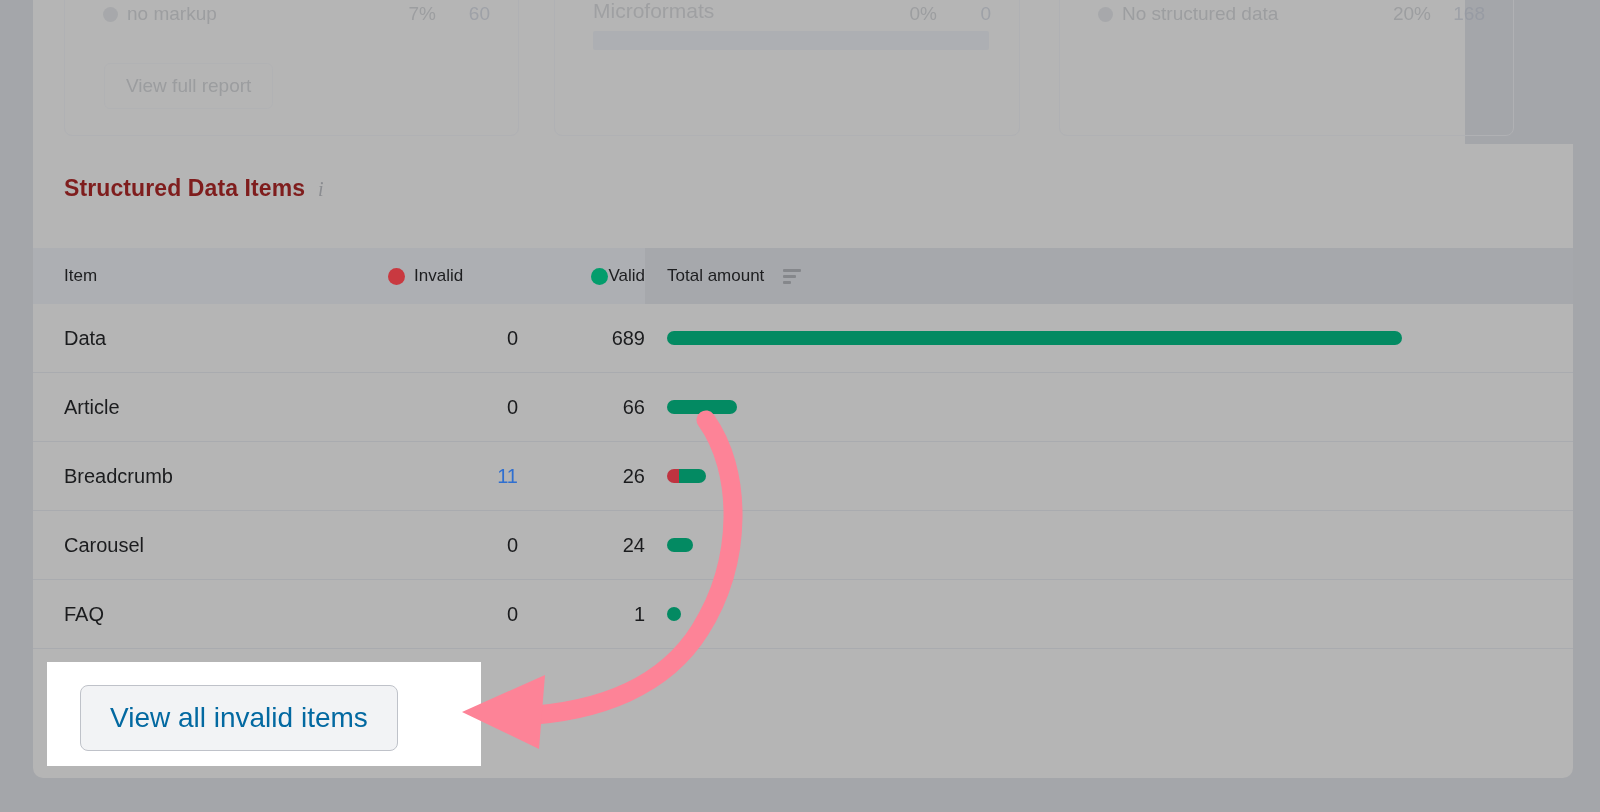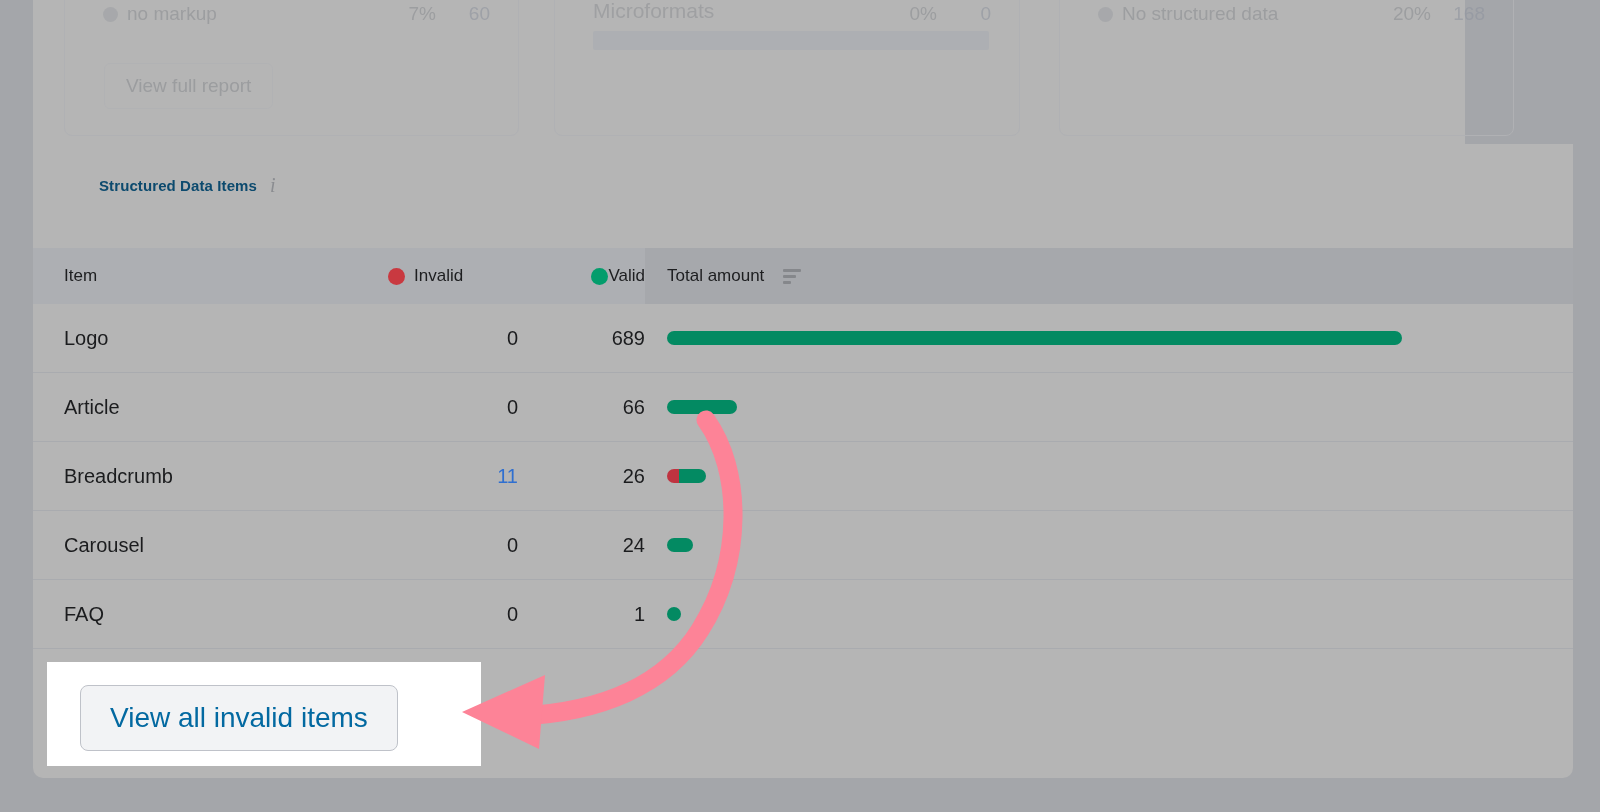--- a/index.html
+++ b/index.html
@@ -56,21 +56,21 @@
   .card {
     position: absolute; left: 33px; top: 144px; width: 1540px; height: 634px;
     background: #b5b5b5;
     border-bottom-left-radius: 10px; border-bottom-right-radius: 10px;
   }
   .section-head {
     position: absolute; left: 31px; top: 31px;
     display: flex; align-items: center; gap: 13px;
   }
   .section-title {
-    font-size: 15px; font-weight: bold; color: #0c4a6e; letter-spacing: .1px; margin-left: 35px;
+    font-size: 23px; font-weight: bold; color: #7f1d1d; letter-spacing: .1px;
   }
   .info-icon {
     font-style: italic; font-family: "Liberation Serif", serif;
     font-size: 20px; color: #8b8d91; line-height: 1;
   }
 
   
   .table { position: absolute; left: 0; top: 104px; width: 1540px; }
   .thead {
     display: flex; align-items: center; height: 56px;
@@ -189,21 +189,21 @@
           <span class="sort-icon">
               <i></i>
               <i></i>
               <i></i>
             </span>
         </div>
       </div>
 
       <div id="tbody">
           <div class="trow">
-            <div class="c-item">Logo</div>
+            <div class="c-item">Data</div>
             <div class="c-inv">0</div>
             <div class="c-val">689</div>
             <div class="c-total">
               <div class="barwrap">
                 <div class="bar bar-valid" style="width: 735px;"></div>
               </div>
             </div>
           </div>
           <div class="trow">
             <div class="c-item">Article</div>

